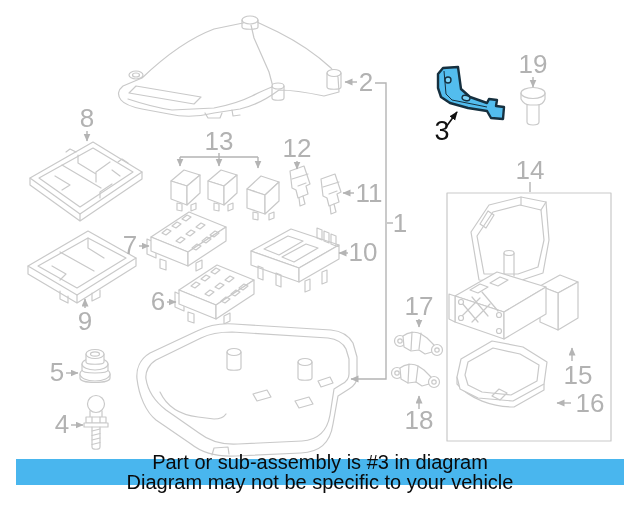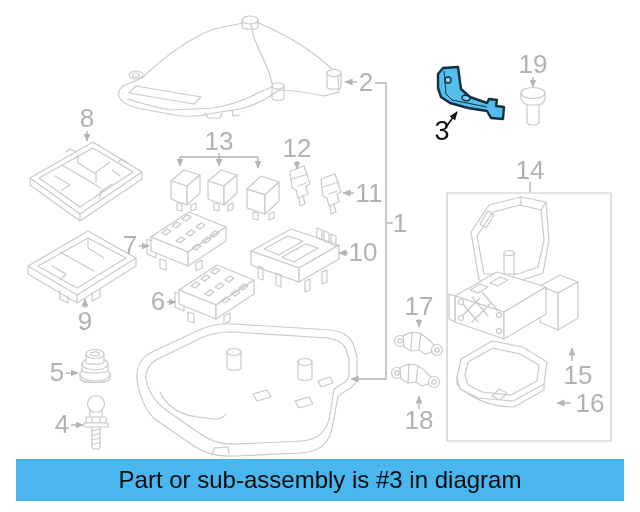--- a/index.html
+++ b/index.html
@@ -1,21 +1,21 @@
 <!DOCTYPE html>
 <html><head>
 <meta charset="utf-8">
 <style>
   html,body{margin:0;padding:0;background:#fff;}
   .stage{position:relative;width:640px;height:512px;background:#ffffff;overflow:hidden;
          font-family:"Liberation Sans",sans-serif;}
   .stage svg{position:absolute;left:0;top:0;}
-  .banner{position:absolute;left:16px;top:459px;width:608px;height:42px;background:#49b6ee;
+  .banner{position:absolute;left:16px;top:459px;width:608px;height:26px;background:#49b6ee;
           display:flex;flex-direction:column;align-items:center;justify-content:center;
-          color:#0a0a0a;font-size:24px;line-height:20px;text-align:center;}
+          color:#0a0a0a;font-size:20px;line-height:20px;text-align:center;}
   .lineart{stroke:#c9c9c9;stroke-width:1.2;fill:none;stroke-linejoin:round;stroke-linecap:round;}
   .fillw{fill:#ffffff;}
   .callout{stroke:#b4b4b4;stroke-width:1.4;fill:none;}
   .lbl{fill:#b2b2b2;font-size:26px;font-family:"Liberation Sans",sans-serif;text-anchor:middle;}
   .lbl-dark{fill:#111111;font-size:27px;font-family:"Liberation Sans",sans-serif;text-anchor:middle;}
 </style>
 </head>
 <body>
 
 <div class="stage">
@@ -262,14 +262,15 @@
     <text class="lbl" x="578" y="384">15</text>
     <text class="lbl" x="590" y="412">16</text>
     <text class="lbl" x="419" y="315">17</text>
     <text class="lbl" x="419" y="429">18</text>
     <text class="lbl" x="533" y="73">19</text>
   </g>
 </svg>
 
   <div class="banner">
     <span>Part or sub-assembly is #3 in diagram</span>
+    <span>Diagram may not be specific to your vehicle</span>
   </div>
 </div>
 
 </body></html>

